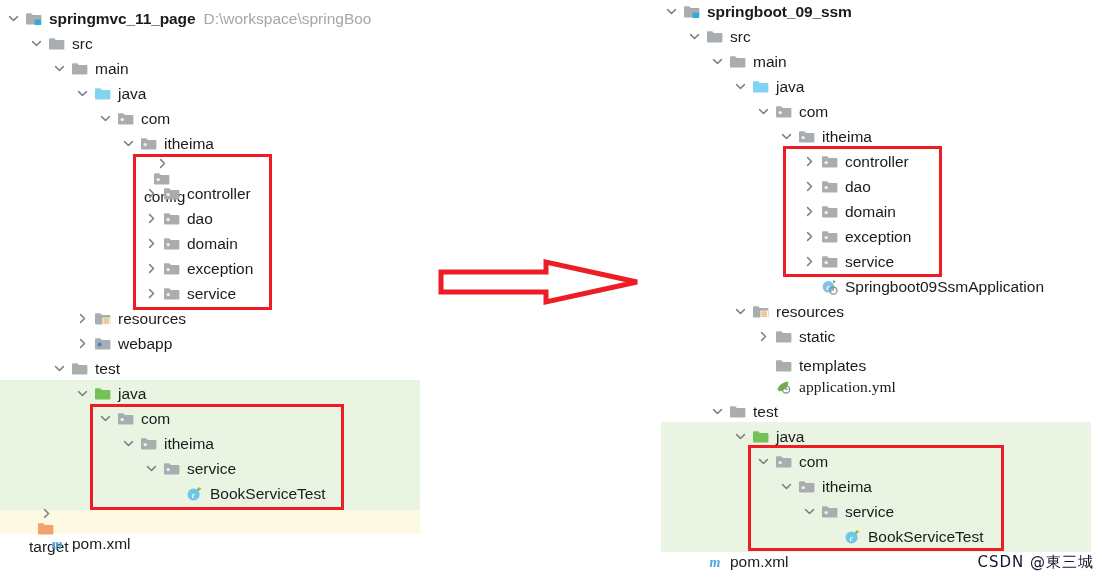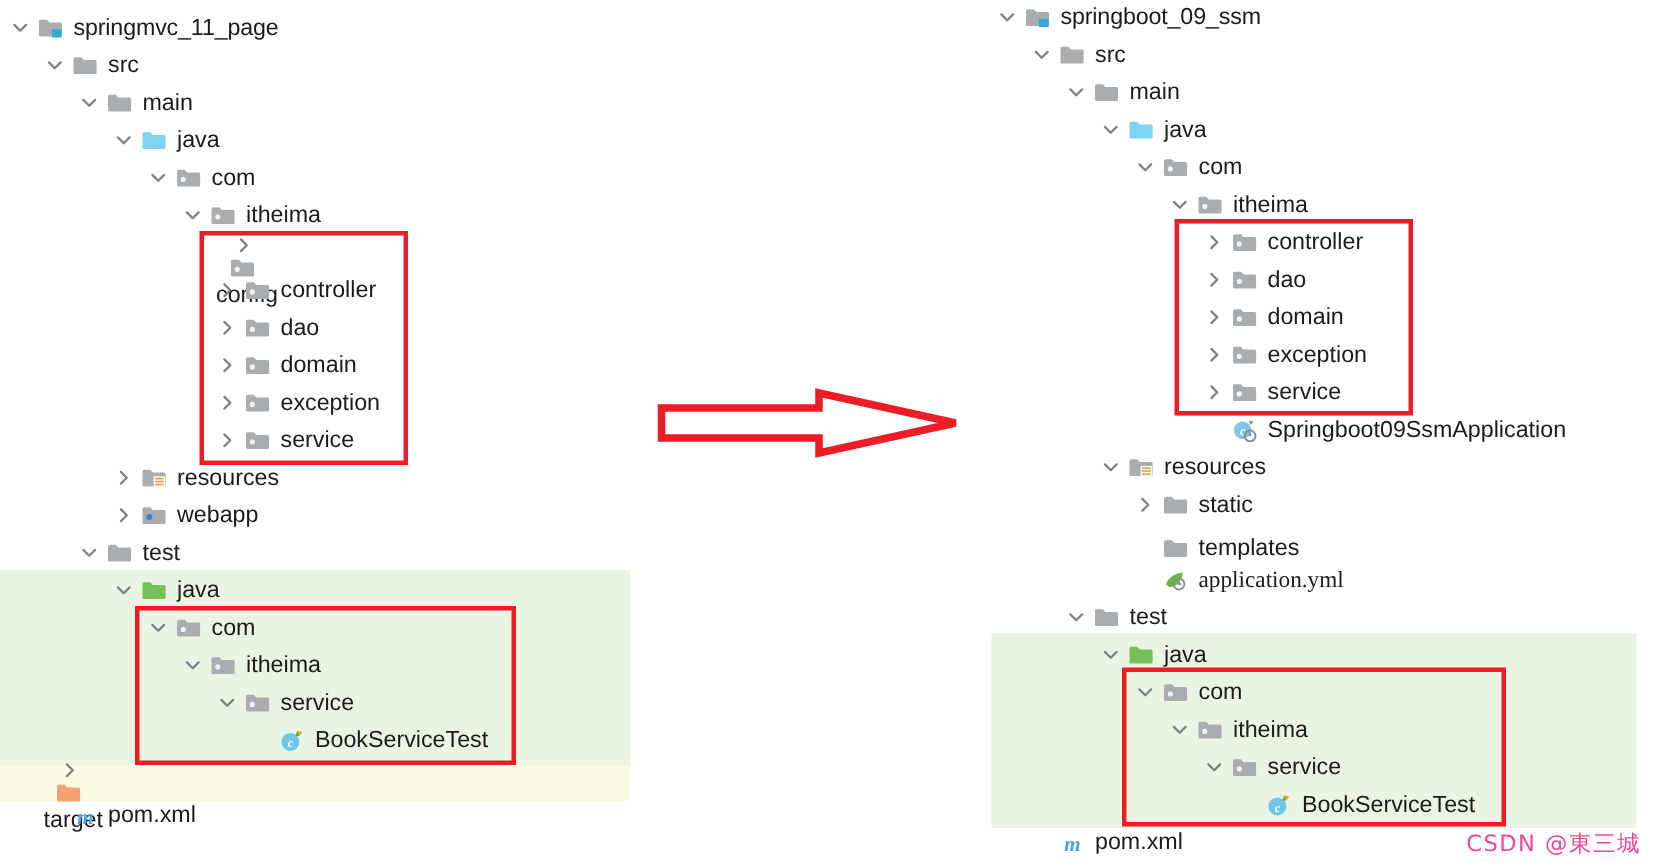--- a/index.html
+++ b/index.html
@@ -40,21 +40,21 @@
 
   .ico{
     width:18px;height:16px;
     flex:0 0 18px;
     margin-right:6px;
     position:relative;
   }
   .ico svg{display:block;}
 
   .label{line-height:16px;}
-  .label.bold{font-weight:normal;letter-spacing:-0.1px;}
+  .label.bold{font-weight:bold;letter-spacing:-0.1px;}
   .path{
     color:#a6a6a6;
     margin-left:8px;
     font-size:15.5px;
     line-height:16px;
   }
 
   
   .redbox{
     position:absolute;
@@ -64,21 +64,21 @@
     pointer-events:none;
   }
 
   
   #arrow{position:absolute;left:436px;top:258px;width:206px;height:48px;}
 
   
   #watermark{
     position:absolute;
     right:8px;bottom:6px;
-    color:#ec4899;
+    color:#0f172a;
     font-size:15px;
     letter-spacing:1px;
     font-family:"DejaVu Sans",sans-serif;
   }
 </style>
 </head>
 <body>
 
 <div class="pane" id="left-pane">
   <div class="band band-green" style="top:380px;height:130px;width:420px;"></div>
@@ -90,20 +90,21 @@
             <path d="M3.6 5.6 L7.5 9.5 L11.4 5.6" fill="none" stroke="#7d8287" stroke-width="1.5" stroke-linecap="round" stroke-linejoin="round"></path>
           </svg>
         </span>
         <span class="ico">
           <svg width="18" height="16" viewBox="0 0 18 16" xmlns="http://www.w3.org/2000/svg">
             <path d="M1 3.2 Q1 2.2 2 2.2 L6.2 2.2 L7.9 4.0 L15.4 4.0 Q16.4 4.0 16.4 5.0 L16.4 12.4 Q16.4 13.4 15.4 13.4 L2 13.4 Q1 13.4 1 12.4 Z" fill="#a9adb0"></path>
             <rect x="9.6" y="8.6" width="6.4" height="5.4" fill="#2eaadc"></rect>
           </svg>
         </span>
         <span class="label bold">springmvc_11_page</span>
+        <span class="path">D:\workspace\springBoo</span>
       </div>
       <div class="row" style="top: 31px; left: 29px;">
         <span class="chev">
           <svg width="15" height="15" viewBox="0 0 15 15">
             <path d="M3.6 5.6 L7.5 9.5 L11.4 5.6" fill="none" stroke="#7d8287" stroke-width="1.5" stroke-linecap="round" stroke-linejoin="round"></path>
           </svg>
         </span>
         <span class="ico">
           <svg width="18" height="16" viewBox="0 0 18 16" xmlns="http://www.w3.org/2000/svg">
             <path d="M1 3.2 Q1 2.2 2 2.2 L6.2 2.2 L7.9 4.0 L15.4 4.0 Q16.4 4.0 16.4 5.0 L16.4 12.4 Q16.4 13.4 15.4 13.4 L2 13.4 Q1 13.4 1 12.4 Z" fill="#a9adb0"></path>

